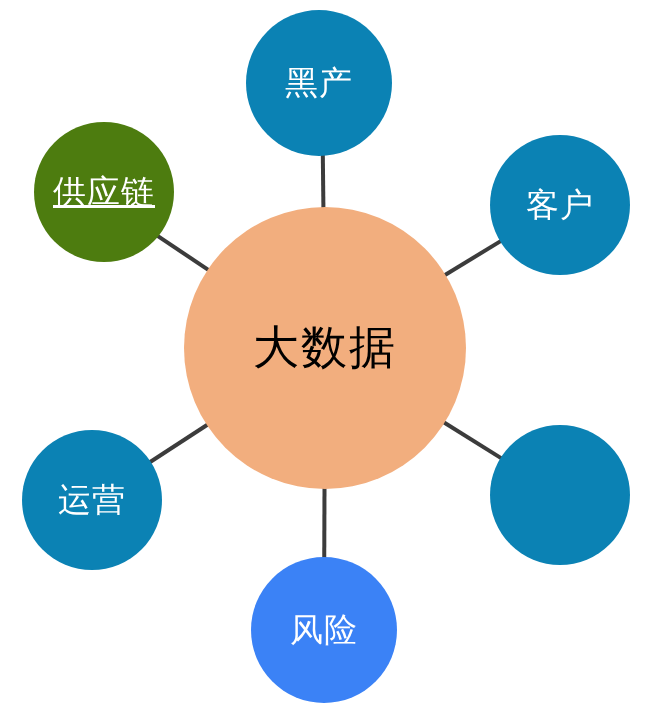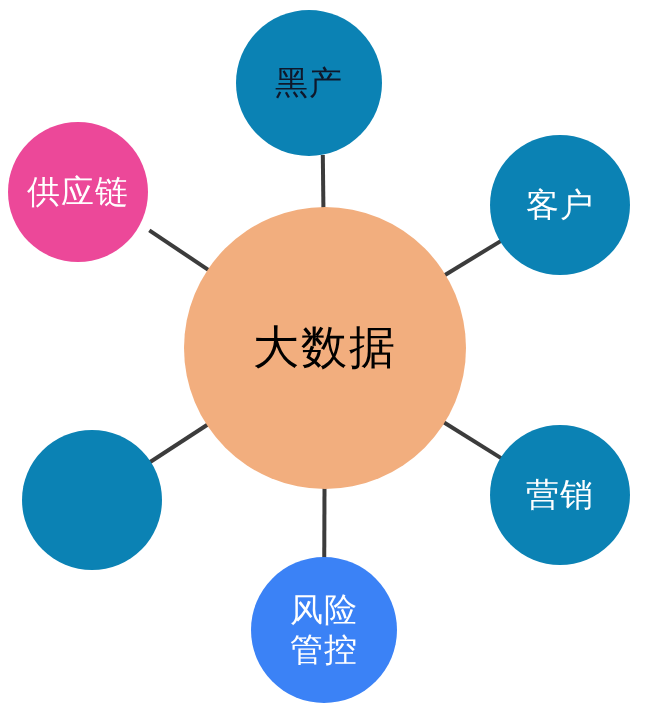--- a/index.html
+++ b/index.html
@@ -70,37 +70,36 @@
       <line x1="443.69137917794524" y1="422.24524569854447" x2="501.5021059765842" y2="458.4077003342888" stroke="#3C3C3C" stroke-width="4"></line>
       <line x1="324.5035492206706" y1="487.9991197708889" x2="324.2553175436551" y2="558.0004526892571" stroke="#3C3C3C" stroke-width="4"></line>
       <line x1="207.7445289002545" y1="424.4928395157138" x2="149.79019647058885" y2="462.29995766725534" stroke="#3C3C3C" stroke-width="4"></line>
       <line x1="208.66681259053462" y1="270.11168568293306" x2="149.33564236609365" y2="230.3878120562687" stroke="#3C3C3C" stroke-width="4"></line>
     </svg>
 
   <div class="node node-center" style="left: 184px; top: 207px; width: 282px; height: 282px; background: rgb(242, 174, 126); color: rgb(0, 0, 0);">
     <div class="center-label">大数据</div>
   </div>
 
-  <div class="node node-satellite" style="left: 236px; top: 10px; width: 146px; height: 146px; background: rgb(11, 130, 180); color: #0f172a;">
+  <div class="node node-satellite" style="left: 246px; top: 10px; width: 146px; height: 146px; background: rgb(11, 130, 180); color: #ffffff;">
     <div class="sat-line">黑产</div>
   </div>
 
   <div class="node node-satellite" style="left: 490px; top: 135px; width: 140px; height: 140px; background: rgb(11, 130, 180); color: rgb(255, 255, 255); gap: 12px;">
     <div class="sat-line">客户</div>
   </div>
 
   <div class="node node-satellite" style="left: 490px; top: 425px; width: 140px; height: 140px; background: rgb(11, 130, 180); color: rgb(255, 255, 255);">
-    <div class="sat-line">营销</div>
   </div>
 
   <div class="node node-satellite" style="left: 251px; top: 557px; width: 146px; height: 146px; background: #3b82f6; color: rgb(255, 255, 255);">
     <div class="sat-line">风险</div>
-    <div class="sat-line">管控</div>
   </div>
 
   <div class="node node-satellite" style="left: 22px; top: 430px; width: 140px; height: 140px; background: rgb(11, 130, 180); color: rgb(255, 255, 255);">
+    <div class="sat-line">运营</div>
   </div>
 
-  <div class="node node-satellite" style="left: 8px; top: 122px; width: 140px; height: 140px; background: #ec4899; color: rgb(255, 255, 255);">
+  <div class="node node-satellite" style="left: 34px; top: 122px; width: 140px; height: 140px; background: #4d7c0f; color: rgb(255, 255, 255); text-decoration: underline;">
     <div class="sat-line">供应链</div>
   </div>
 
 </div>
 
 </body></html>

